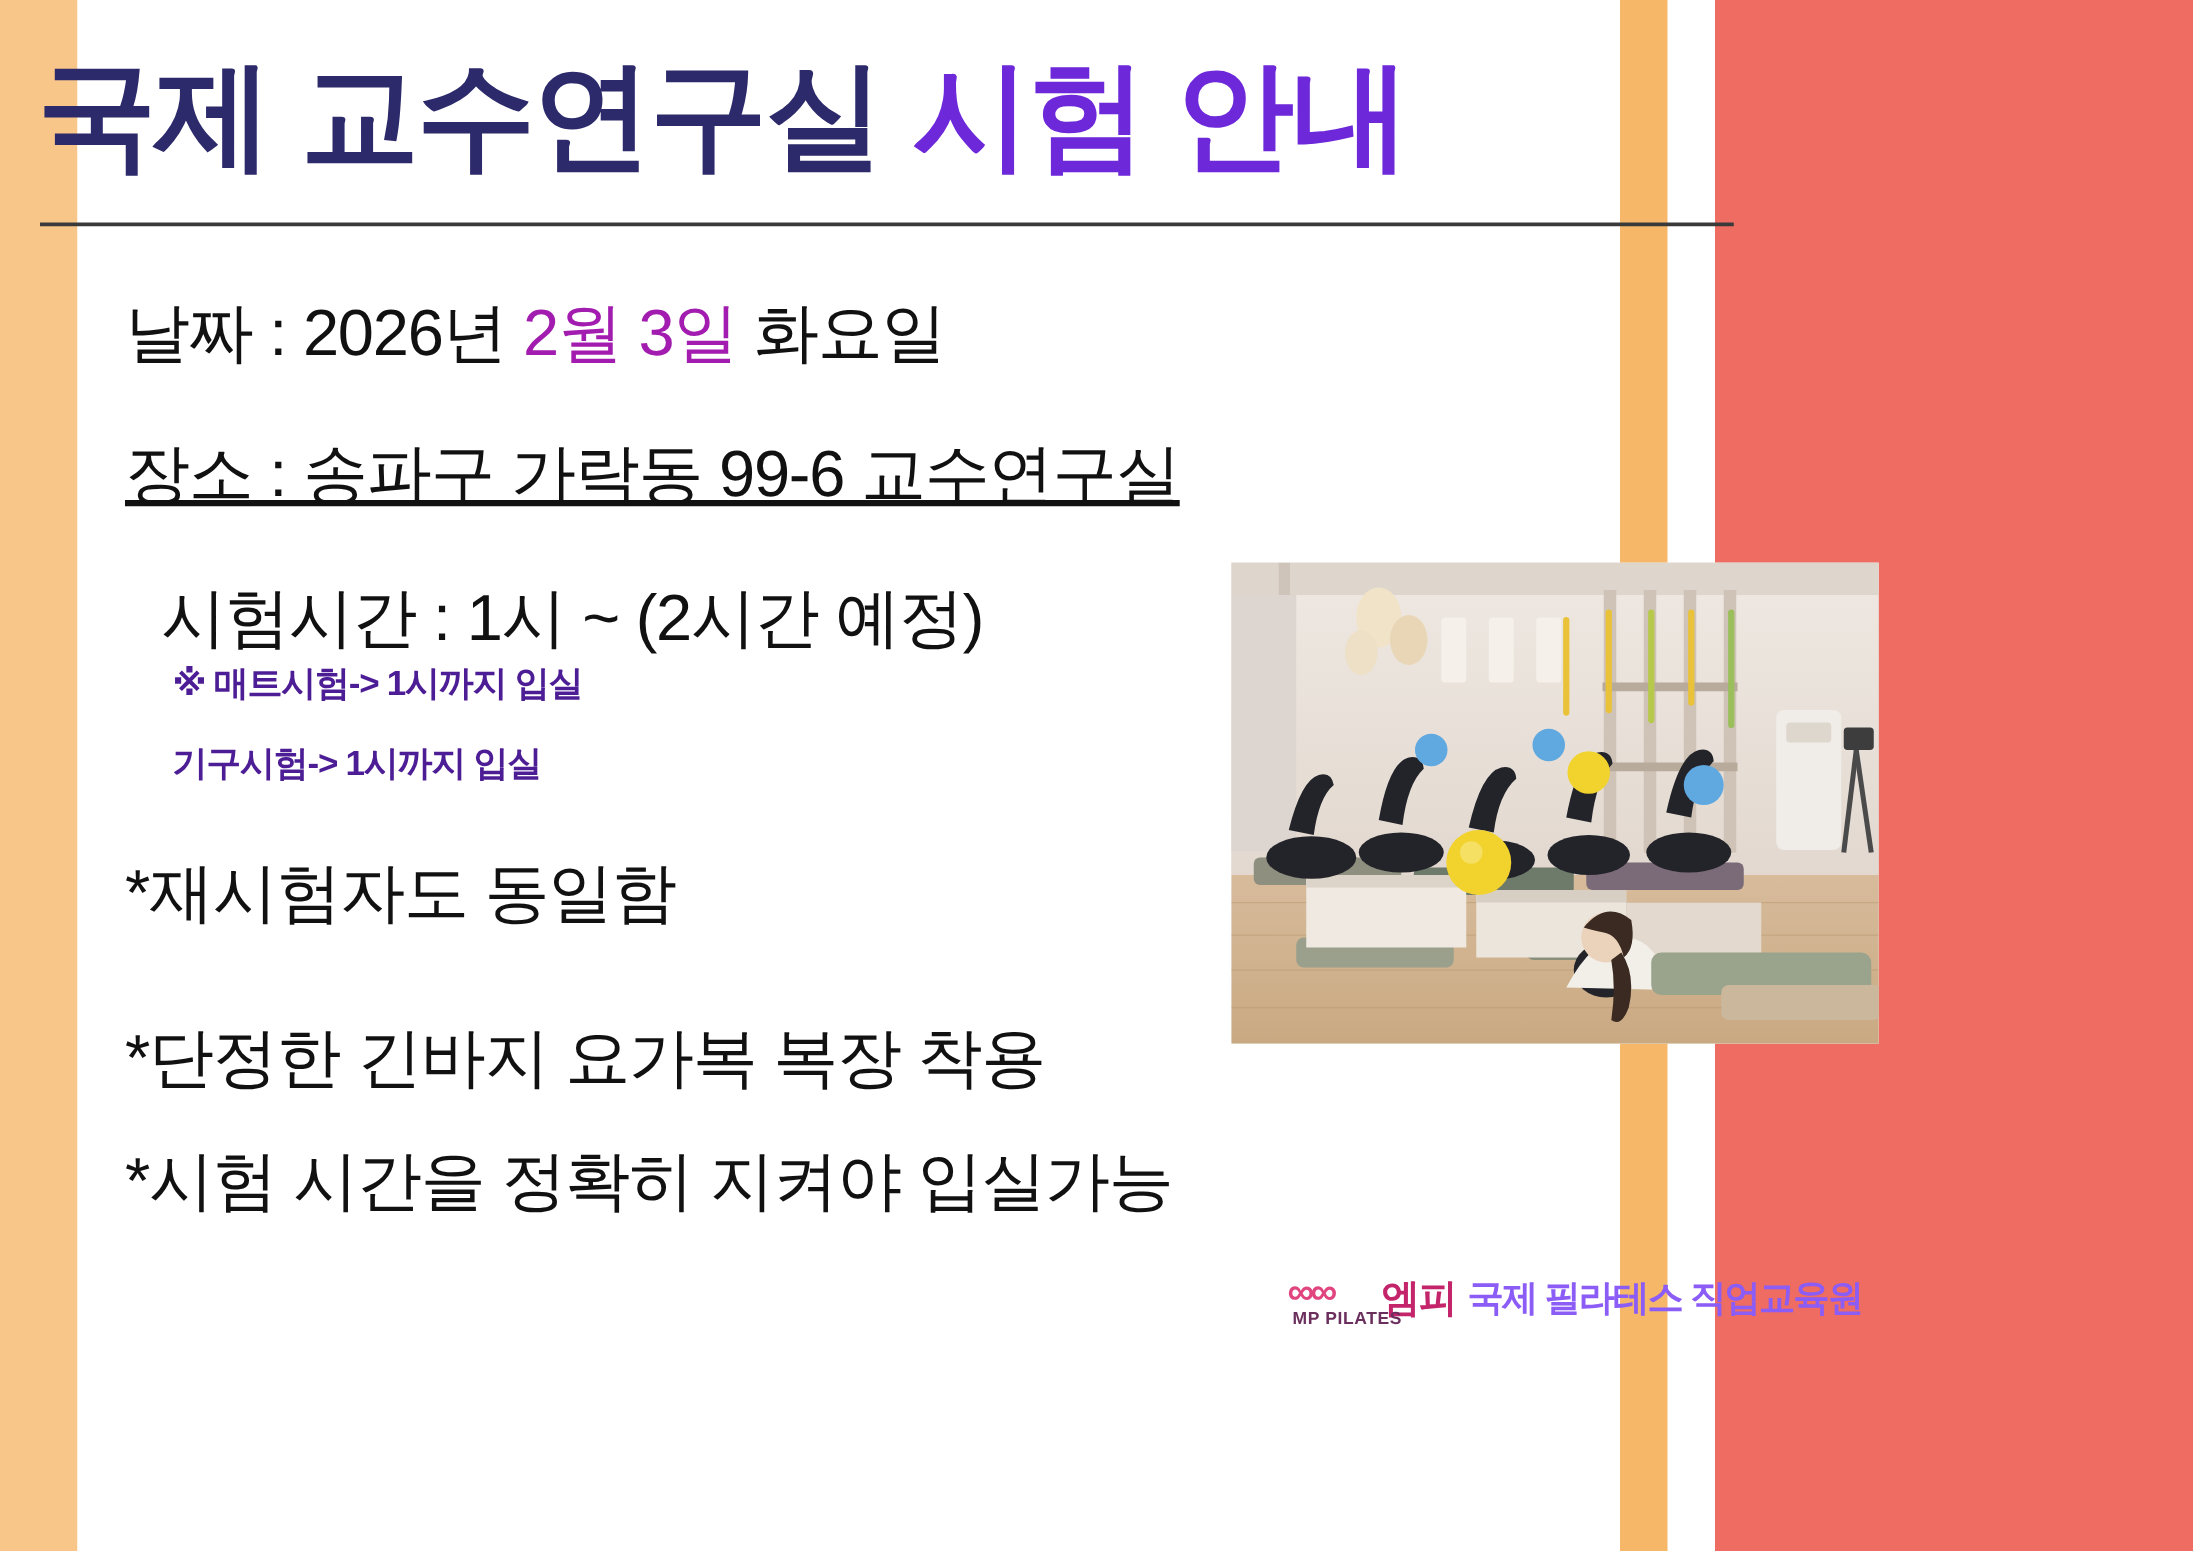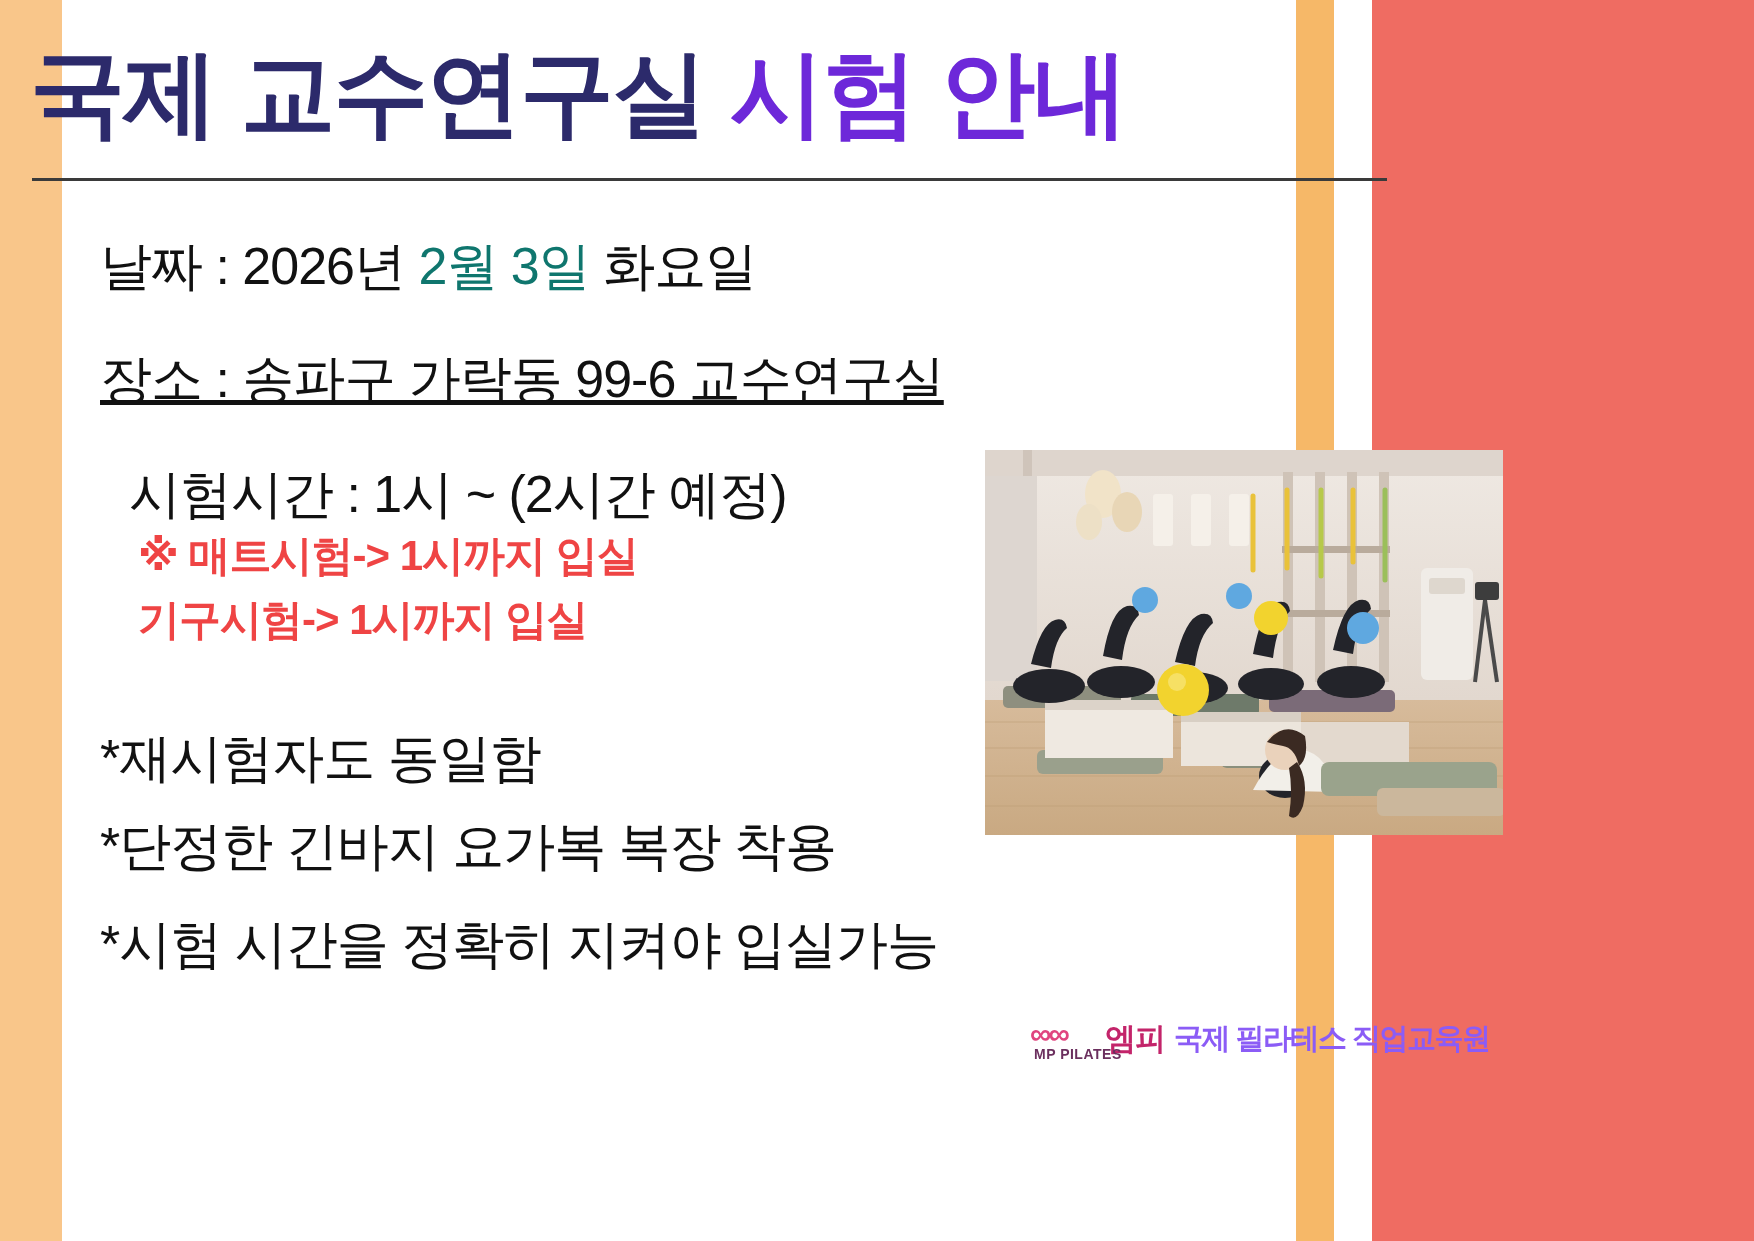--- a/index.html
+++ b/index.html
@@ -25,33 +25,33 @@
   .t-magenta{color:#6d28d9;}
   #title-rule{
     position:absolute;left:32px;top:178px;width:1355px;height:3px;background:#3a3a3a;
   }
 
   .body-line{
     position:absolute;left:100px;
     font-size:52px;color:#111111;white-space:nowrap;
     font-weight:500;letter-spacing:-1px;
   }
-  .red{color:#0f766e;text-align:right;}
+  .red{color:#a21caf;text-align:right;}
   .note-line{
     position:absolute;left:138px;
-    font-size:42px;color:#ef4444;white-space:nowrap;
+    font-size:28px;color:#4c1d95;white-space:nowrap;
     font-weight:700;letter-spacing:-1px;
   }
 
   #line-date{top:232px;}
   #line-place{top:345px;text-decoration:underline;}
   #line-time{top:460px;margin-left:29px;}
   #note-mat{top:528px;}
   #note-gigu{top:592px;}
-  #line-retake{top:724px;}
+  #line-retake{top:680px;}
   #line-dress{top:812px;}
   #line-punctual{top:910px;}
 
   
   #photo{
     position:absolute;left:985px;top:450px;width:518px;height:385px;
     overflow:hidden;background:#e8e0d8;
   }
   #photo svg{display:block;}
 

